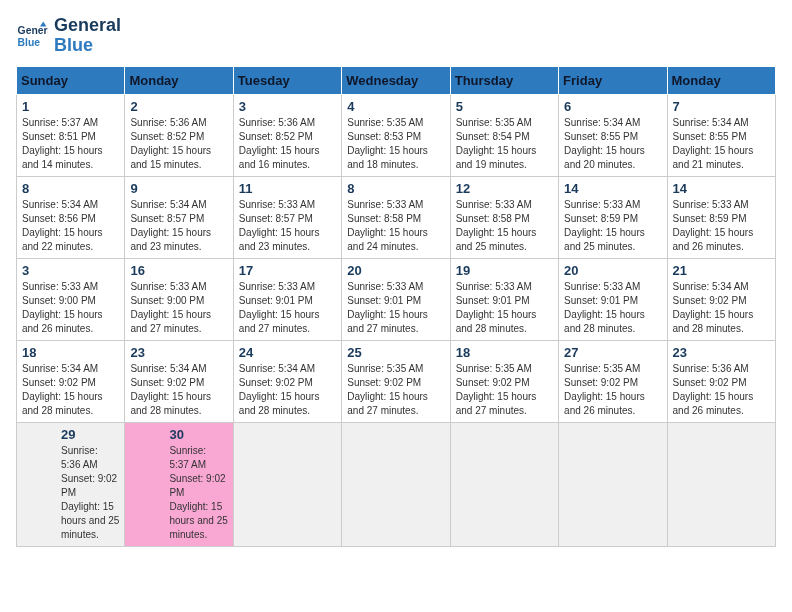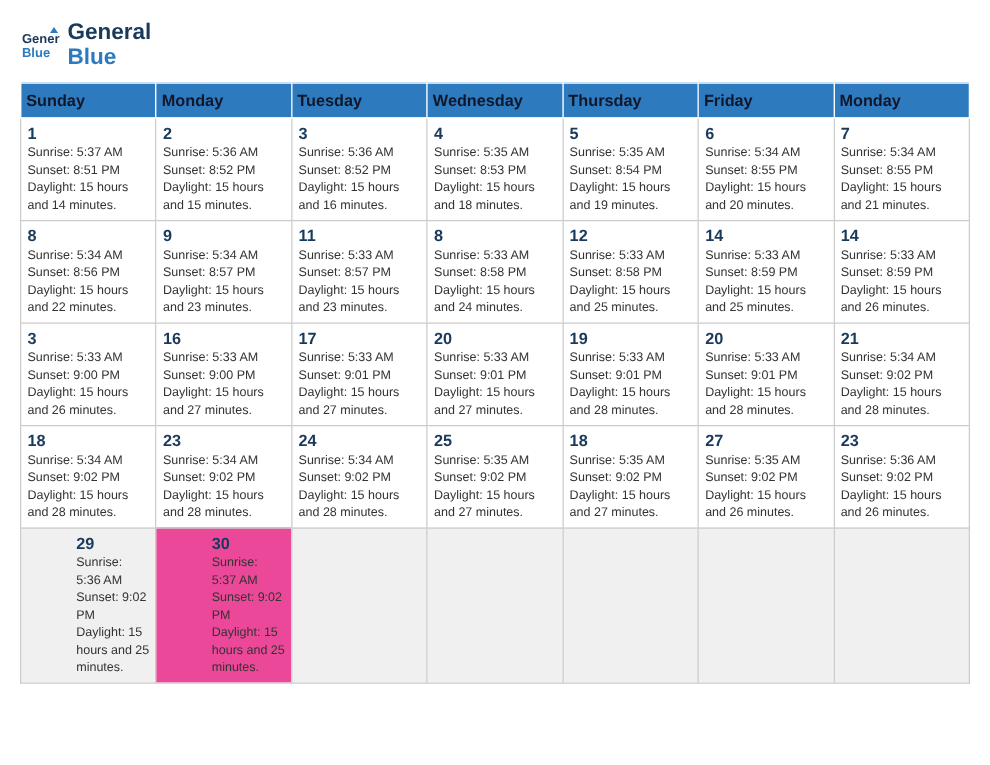--- a/index.html
+++ b/index.html
@@ -157,21 +157,21 @@
         <td><span class="day-num">18</span><span class="day-info">Sunrise: 5:34 AM<br>Sunset: 9:02 PM<br>Daylight: 15 hours and 28 minutes.</span></td>
         <td><span class="day-num">23</span><span class="day-info">Sunrise: 5:34 AM<br>Sunset: 9:02 PM<br>Daylight: 15 hours and 28 minutes.</span></td>
         <td><span class="day-num">24</span><span class="day-info">Sunrise: 5:34 AM<br>Sunset: 9:02 PM<br>Daylight: 15 hours and 28 minutes.</span></td>
         <td><span class="day-num">25</span><span class="day-info">Sunrise: 5:35 AM<br>Sunset: 9:02 PM<br>Daylight: 15 hours and 27 minutes.</span></td>
         <td><span class="day-num">18</span><span class="day-info">Sunrise: 5:35 AM<br>Sunset: 9:02 PM<br>Daylight: 15 hours and 27 minutes.</span></td>
         <td><span class="day-num">27</span><span class="day-info">Sunrise: 5:35 AM<br>Sunset: 9:02 PM<br>Daylight: 15 hours and 26 minutes.</span></td>
         <td><span class="day-num">23</span><span class="day-info">Sunrise: 5:36 AM<br>Sunset: 9:02 PM<br>Daylight: 15 hours and 26 minutes.</span></td>
       </tr>
       <tr>
         <td style="background: rgb(240, 240, 240);"><span class="day-num">29</span><span class="day-info">Sunrise: 5:36 AM<br>Sunset: 9:02 PM<br>Daylight: 15 hours and 25 minutes.</span></td>
-        <td style="background: #ec4899;"><span class="day-num">30</span><span class="day-info">Sunrise: 5:37 AM<br>Sunset: 9:02 PM<br>Daylight: 15 hours and 25 minutes.</span></td>
+        <td style="background: #f9a8d4;"><span class="day-num">30</span><span class="day-info">Sunrise: 5:37 AM<br>Sunset: 9:02 PM<br>Daylight: 15 hours and 25 minutes.</span></td>
         <td class="empty" style="background: rgb(240, 240, 240);"></td>
         <td class="empty" style="background: rgb(240, 240, 240);"></td>
         <td class="empty" style="background: rgb(240, 240, 240);"></td>
         <td class="empty" style="background: rgb(240, 240, 240);"></td>
         <td class="empty" style="background: rgb(240, 240, 240);"></td>
       </tr>
     </tbody>
 </table>
 
 </body></html>

